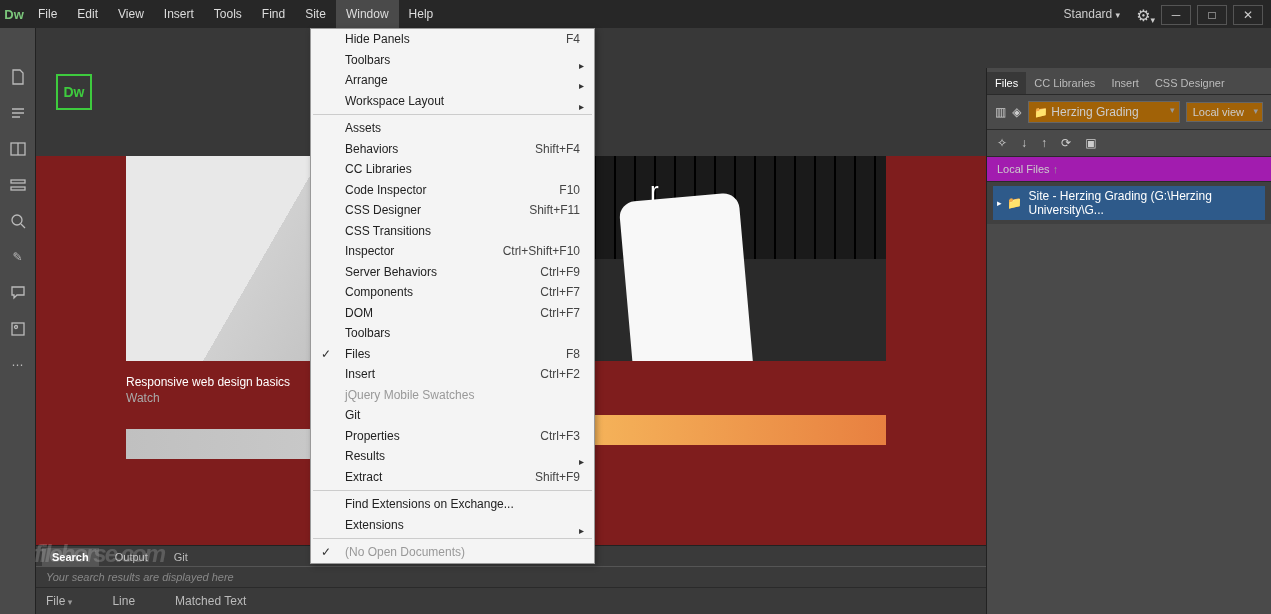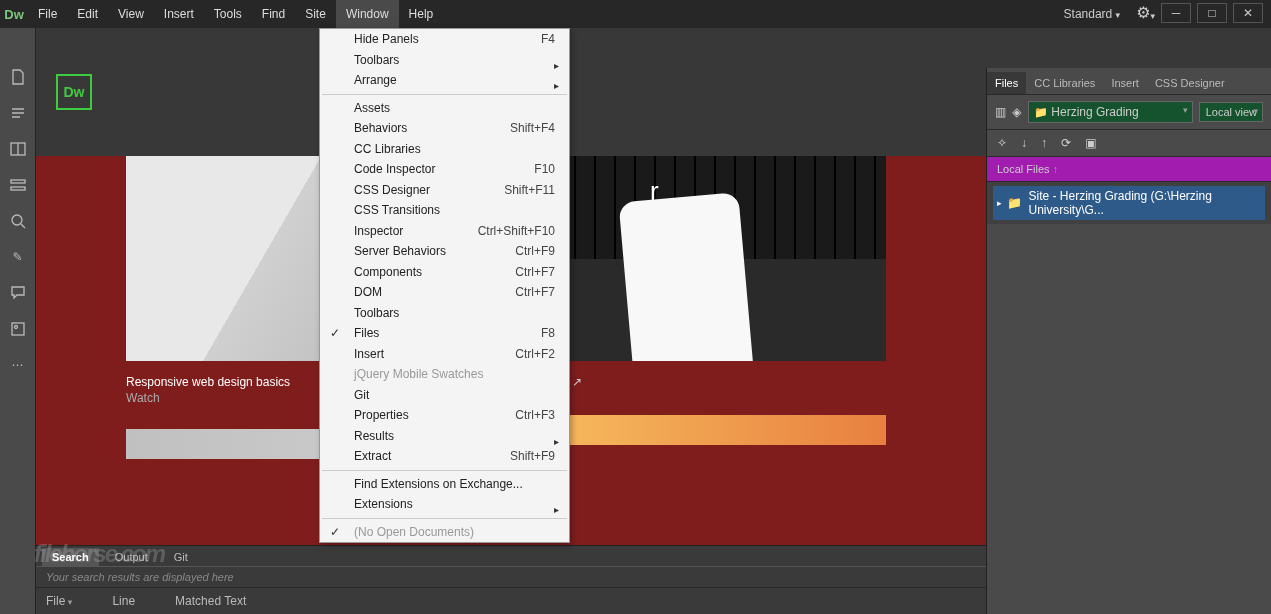--- a/index.html
+++ b/index.html
@@ -2,21 +2,21 @@
 <html><head>
 <meta charset="utf-8">
 <style>
 *{box-sizing:border-box;margin:0;padding:0;font-family:"Segoe UI",Tahoma,sans-serif;font-size:12px;user-select:none}
 body{width:1271px;height:614px;background:#3a3a3a;color:#ccc;overflow:hidden;position:relative}
 .titlebar{height:28px;background:#272727;display:flex;align-items:center}
 .app-icon{width:28px;height:28px;display:flex;align-items:center;justify-content:center;color:#7bc67b;font-weight:bold;font-size:13px}
 .menubar{display:flex;height:28px;align-items:center}
 .menubar .mitem{padding:0 10px;height:28px;line-height:28px;cursor:default;color:#ddd}
 .menubar .mitem.active{background:#4a4a4a}
-.titlebar-right{margin-left:auto;display:flex;align-items:flex-start;gap:4px;padding-right:8px}
+.titlebar-right{margin-left:auto;display:flex;align-items:flex-end;gap:4px;padding-right:8px}
 .workspace-sel{padding:4px 12px;color:#ccc}
 .winbtn{width:30px;height:20px;display:flex;align-items:center;justify-content:center;border:1px solid #555;color:#ccc;margin-left:2px}
 .main{position:absolute;top:28px;left:0;right:0;bottom:0;display:flex}
 .leftrail{width:36px;background:#4a4a4a;border-right:1px solid #222;display:flex;flex-direction:column;align-items:center;padding-top:40px;gap:18px}
 .leftrail .ticon{width:20px;height:18px;color:#bbb;display:flex;align-items:center;justify-content:center}
 .centerarea{flex:1;background:#323232;position:relative;display:flex;flex-direction:column}
 .center-top{height:128px;background:#383838;display:flex;align-items:center;padding:0 20px 0 20px;justify-content:space-between}
 .dw-logo{width:36px;height:36px;border:2px solid #3ecb3e;display:flex;align-items:center;justify-content:center;color:#3ecb3e;font-weight:bold;font-size:14px;margin-left:0}
 .search-icon{color:#ccc}
 .avatar{width:32px;height:32px;border-radius:3px;background:linear-gradient(135deg,#e8c090,#c08060)}
@@ -36,30 +36,30 @@
 .bp-tab{padding:3px 10px;color:#bbb;font-size:11px}
 .bp-tab.active{background:#555;color:#fff;font-weight:bold}
 .bp-hint{padding:4px 10px;color:#888;font-size:11px;font-style:italic}
 .bp-cols{display:flex;gap:40px;padding:6px 10px;border-top:1px solid #2a2a2a;color:#bbb;font-size:11px}
 .bp-cols span:first-child::after{content:" ▾";font-size:9px;color:#999}
 .rightpanel{width:285px;background:#4a4a4a;border-left:1px solid #222;position:absolute;right:0;top:40px;bottom:0}
 .rp-tabs{display:flex;border-bottom:1px solid #2a2a2a;padding-top:4px}
 .rp-tab{padding:5px 8px;color:#bbb;font-size:11px}
 .rp-tab.active{background:#383838;color:#fff}
 .rp-toolbar1{display:flex;align-items:center;gap:6px;padding:6px 8px;border-bottom:1px solid #2a2a2a}
-.rp-select{background:#14532d;border:1px solid #666;padding:3px 5px 3px 6px;color:#ccc;font-size:11px;position:relative}
+.rp-select{background:#a16207;border:1px solid #666;padding:3px 18px 3px 6px;color:#ccc;font-size:11px;position:relative}
 .rp-select::after{content:"▾";position:absolute;right:4px;color:#999;font-size:9px}
 .rp-iconrow{display:flex;gap:14px;padding:6px 10px;border-bottom:1px solid #2a2a2a;color:#ccc}
 .rp-header{padding:6px 10px;color:#ccc;font-size:11px;background:#a21caf;border-bottom:1px solid #2a2a2a}
 .rp-header::after{content:" ↑";color:#999}
 .rp-tree{padding:4px 6px;background:#404040}
 .rp-row{display:flex;align-items:center;gap:6px;padding:3px 4px;background:#2e5a8a;color:#fff;font-size:11px}
 .rp-row .chev{font-size:9px}
 .rp-row .folder{color:#8ab4e8}
-.dropdown{position:absolute;top:28px;left:319px;width:251px;background:#f4f4f4;border:1px solid #999;box-shadow:2px 2px 6px rgba(0,0,0,.3);z-index:100}
+.dropdown{position:absolute;top:28px;left:310px;width:285px;background:#f4f4f4;border:1px solid #999;box-shadow:2px 2px 6px rgba(0,0,0,.3);z-index:100}
 .dropdown .ditem{display:flex;align-items:center;padding:4px 14px 4px 34px;color:#222;font-size:12px;position:relative;height:20.5px}
 .dropdown .ditem.disabled{color:#999}
 .dropdown .ditem .shortcut{margin-left:auto;color:#444;font-size:12px}
 .dropdown .ditem .sub::after{content:"▸";position:absolute;right:10px;color:#333;font-size:10px}
 .dropdown .sep{height:1px;background:#ccc;margin:3px 2px}
 .dropdown .check{position:absolute;left:10px;color:#333}
 .gear{font-size:16px}
 .heading-text{position:absolute;top:148px;left:614px;color:#fff;font-size:26px;font-weight:300;z-index:1}
 .thumb3{width:370px;height:30px;background:linear-gradient(90deg,#f8c060,#f0a050,#e88040);margin-top:24px}
 .thumb3b{width:370px;height:30px;background:linear-gradient(90deg,#c0c0c0,#d0d0d0);margin-top:24px}
@@ -220,20 +220,24 @@
       <span class="shortcut">F4</span>
     </div>
     <div class="ditem">
       <span>Toolbars</span>
       <span class="sub"></span>
     </div>
     <div class="ditem">
       <span>Arrange</span>
       <span class="sub"></span>
     </div>
+    <div class="ditem">
+      <span>Workspace Layout</span>
+      <span class="sub"></span>
+    </div>
     <div class="sep"></div>
     <div class="ditem">
       <span>Assets</span>
     </div>
     <div class="ditem">
       <span>Behaviors</span>
       <span class="shortcut">Shift+F4</span>
     </div>
     <div class="ditem">
       <span>CC Libraries</span>

